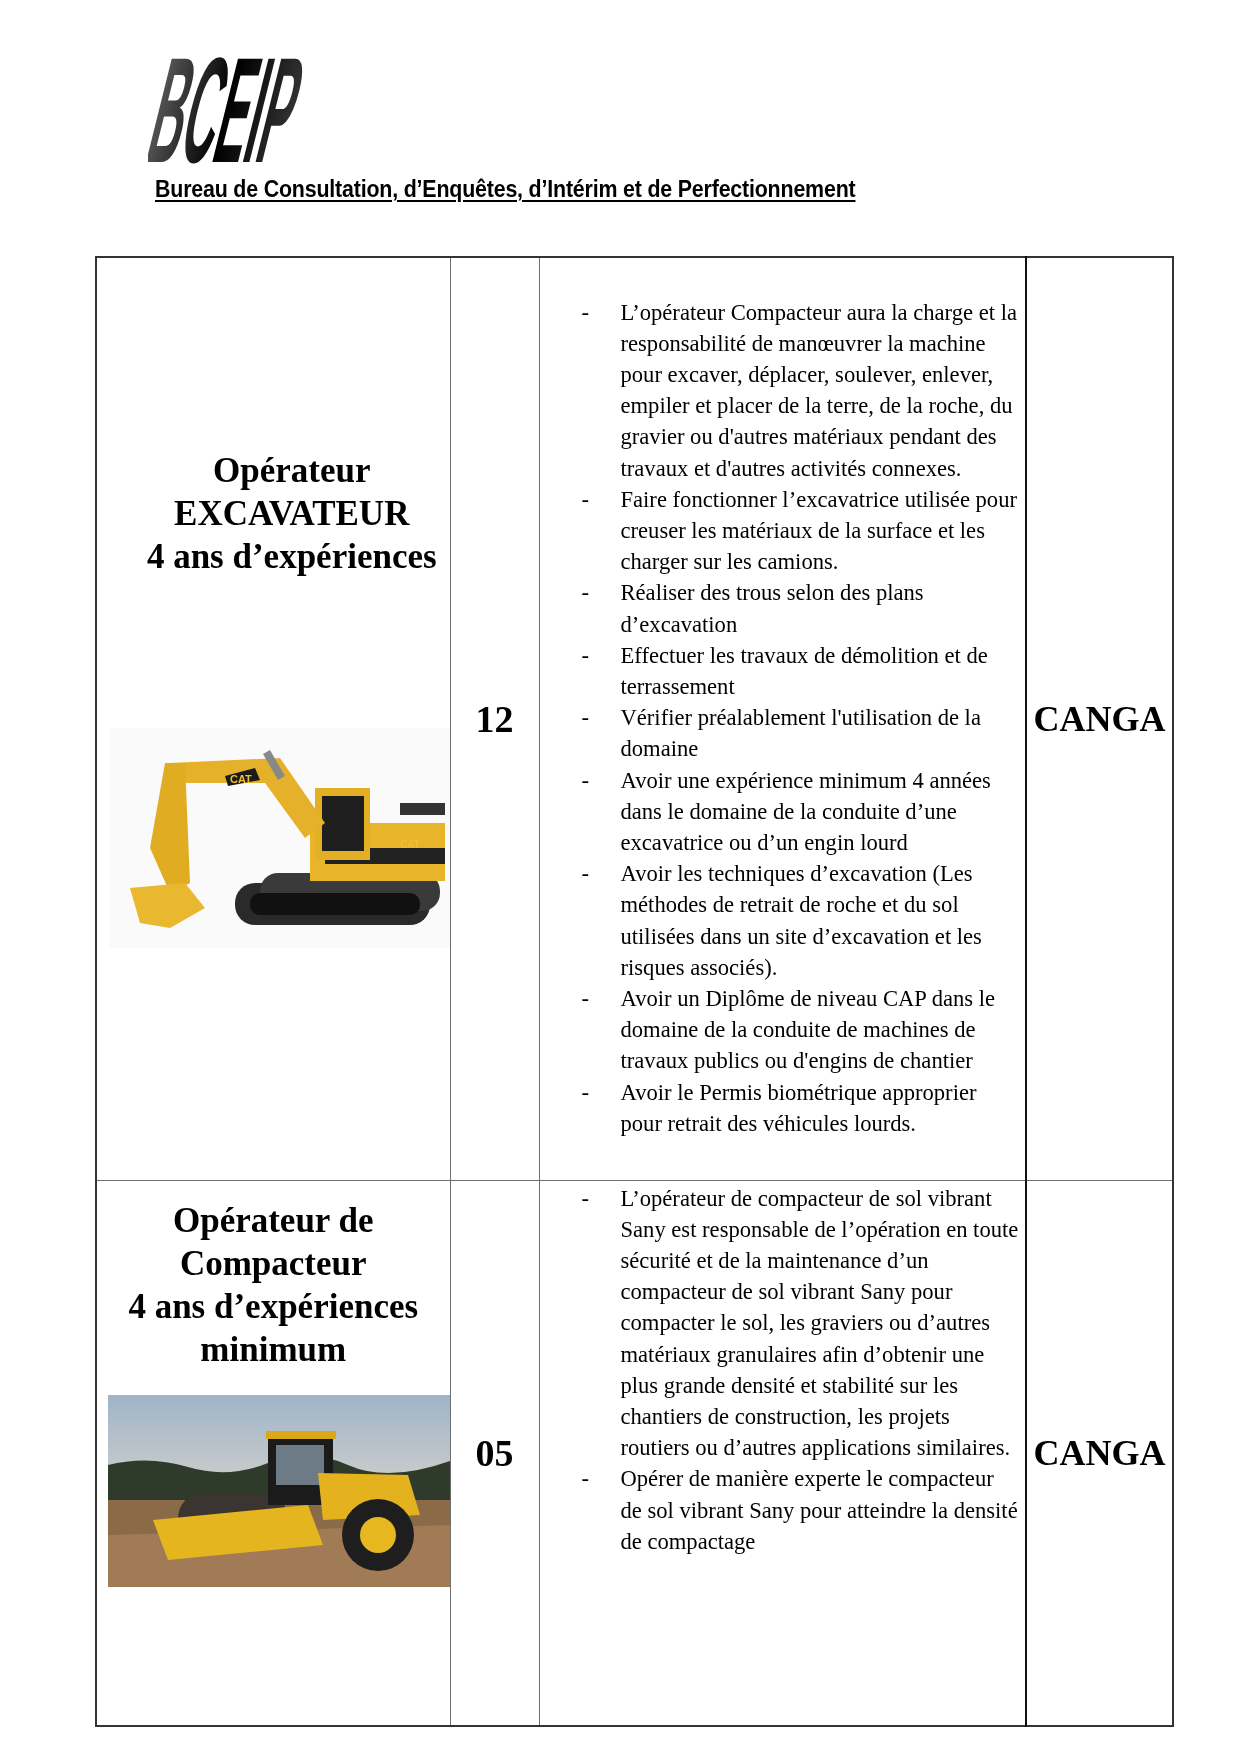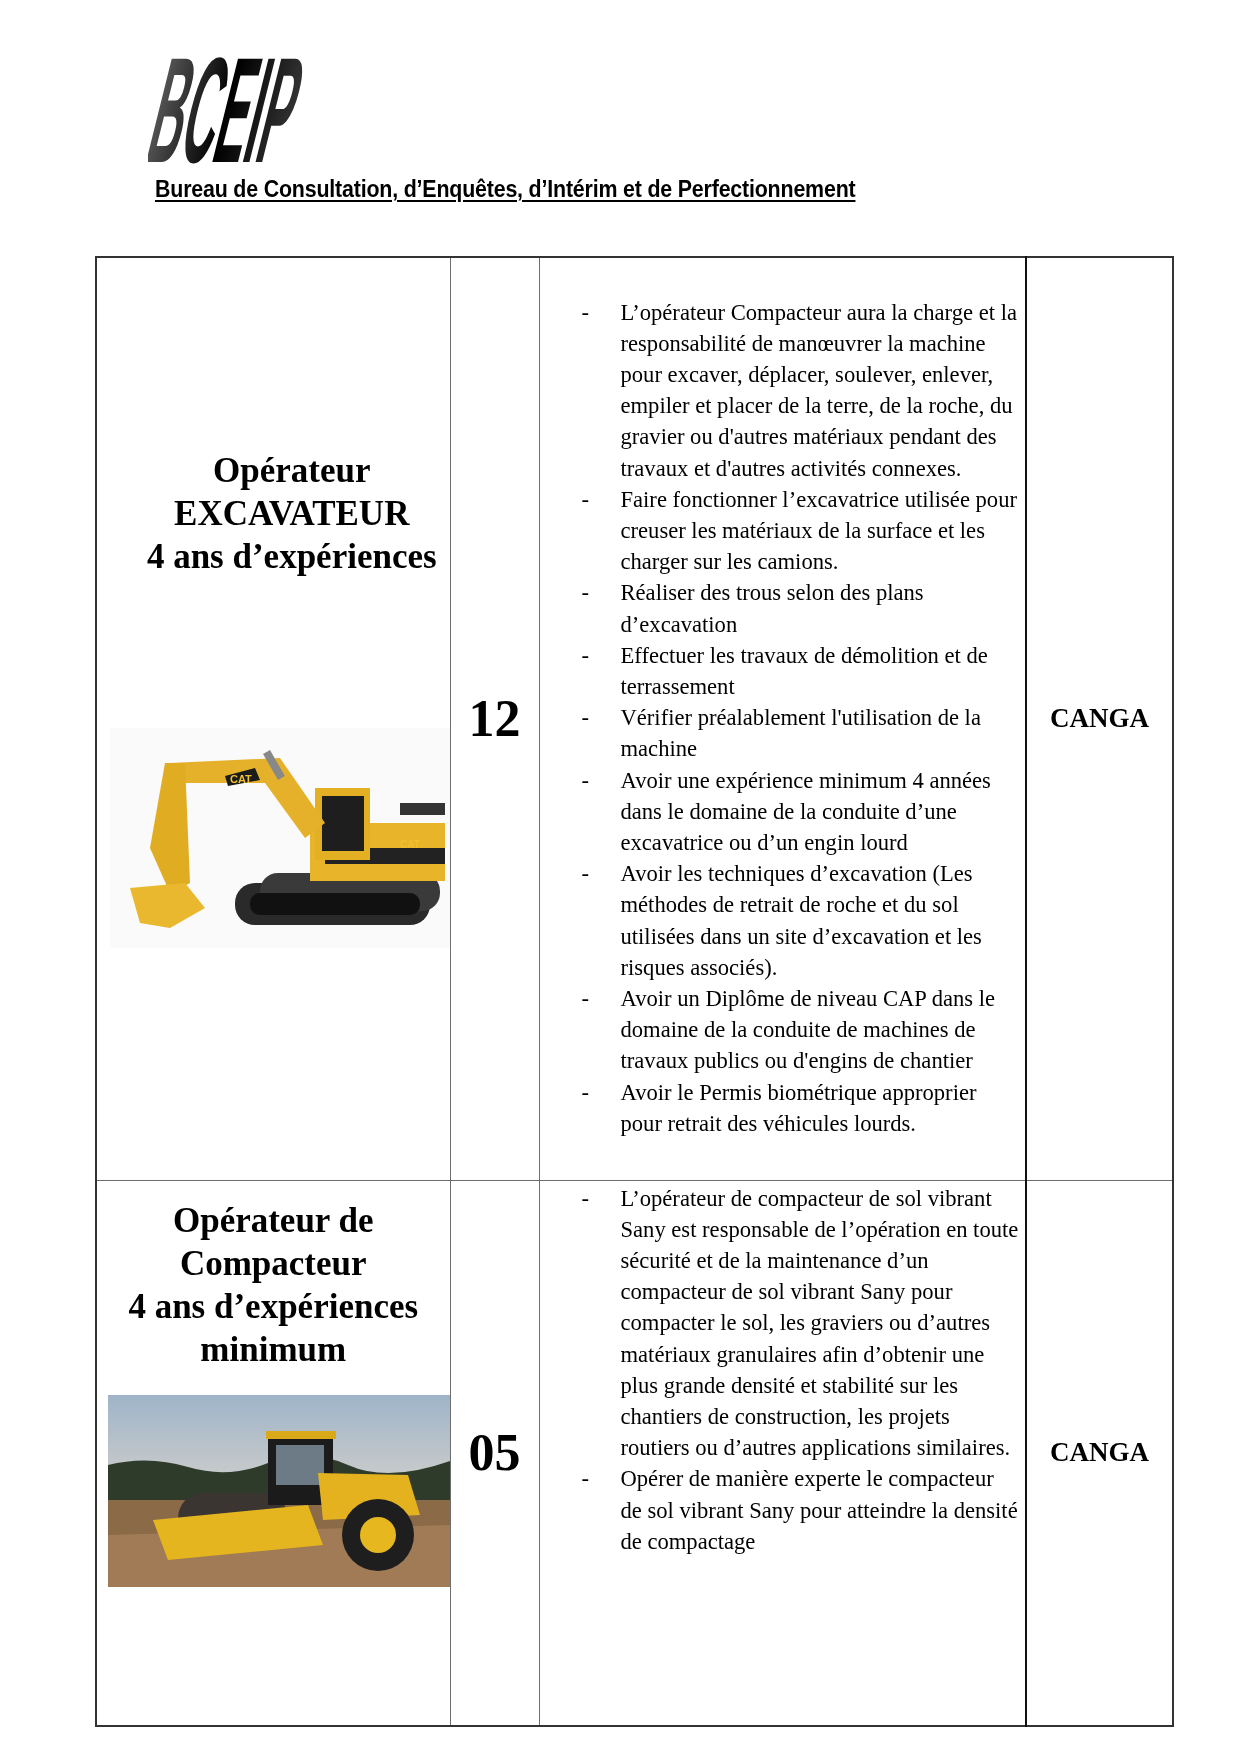--- a/index.html
+++ b/index.html
@@ -10,22 +10,22 @@
 
   .org-name { position:absolute; left:155px; top:176px; width:860px; font-family:"Liberation Sans", sans-serif; font-weight:bold; font-size:23px; text-decoration:underline; text-decoration-thickness:2px; text-underline-offset:3px; letter-spacing:-0.2px; white-space:nowrap; transform:scaleX(0.93); transform-origin:left top; }
 
   table.jobs { position:absolute; left:95px; top:256px; width:1077px; border-collapse:collapse; table-layout:fixed; }
   table.jobs td { border:1.5px solid #6e6e6e; vertical-align:middle; padding:0; }
   table.jobs { border:2px solid #333; }
   col.c1 { width:354px; } col.c2 { width:89px; } col.c3 { width:487px; } col.c4 { width:147px; }
 
   .title-cell { text-align:center; font-weight:bold; font-size:35px; line-height:43px; }
   .title-cell .t { padding:0 6px; }
-  .num-cell { text-align:center; font-weight:bold; font-size:52px; }
-  .loc-cell { text-align:center; font-weight:bold; font-size:27px; border-left:2px solid #111 !important; }
+  .num-cell { text-align:center; font-weight:bold; font-size:38px; }
+  .loc-cell { text-align:center; font-weight:bold; font-size:36px; border-left:2px solid #111 !important; }
 
   .duties { list-style:none; margin:0; padding:2px 6px 4px 0; font-size:22.6px; line-height:31.2px; }
   .duties li { position:relative; padding-left:81px; }
   .duties li .dash { position:absolute; left:42px; top:0; }
 
   .img-wrap { display:flex; justify-content:flex-end; }
   .excavator { width:340px; height:220px; }
   .compactor { width:342px; height:192px; }
 </style>
 </head>
@@ -91,21 +91,21 @@
         </svg>
       </div>
     </td>
     <td class="num-cell">12</td>
     <td>
       <ul class="duties">
         <li><span class="dash">-</span><span>L’opérateur Compacteur aura la charge et la responsabilité de manœuvrer la machine pour excaver, déplacer, soulever, enlever, empiler et placer de la terre, de la roche, du gravier ou d'autres matériaux pendant des travaux et d'autres activités connexes.</span></li>
         <li><span class="dash">-</span><span>Faire fonctionner l’excavatrice utilisée pour creuser les matériaux de la surface et les charger sur les camions.</span></li>
         <li><span class="dash">-</span><span>Réaliser des trous selon des plans d’excavation</span></li>
         <li><span class="dash">-</span><span>Effectuer les travaux de démolition et de terrassement</span></li>
-        <li><span class="dash">-</span><span>Vérifier préalablement l'utilisation de la machine</span></li>
+        <li><span class="dash">-</span><span>Vérifier préalablement l'utilisation de la domaine</span></li>
         <li><span class="dash">-</span><span>Avoir une expérience minimum 4 années dans le domaine de la conduite d’une excavatrice ou d’un engin lourd</span></li>
         <li><span class="dash">-</span><span>Avoir les techniques d’excavation (Les méthodes de retrait de roche et du sol utilisées dans un site d’excavation et les risques associés).</span></li>
         <li><span class="dash">-</span><span>Avoir un Diplôme de niveau CAP dans le domaine de la conduite de machines de travaux publics ou d'engins de chantier</span></li>
         <li><span class="dash">-</span><span>Avoir le Permis biométrique approprier pour retrait des véhicules lourds.</span></li>
       </ul>
     </td>
     <td class="loc-cell">CANGA</td>
   </tr>
 
   <tr style="height:546px;">

